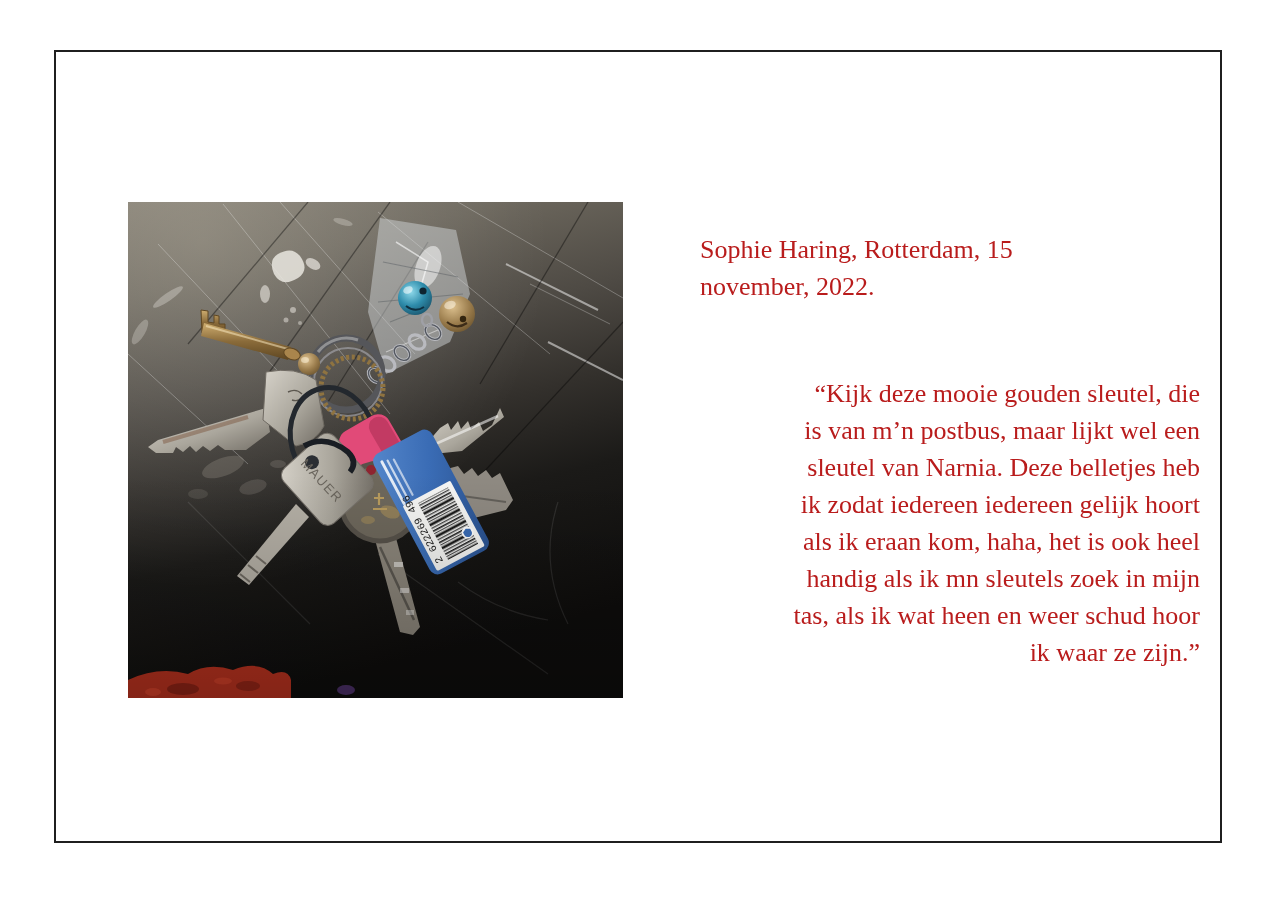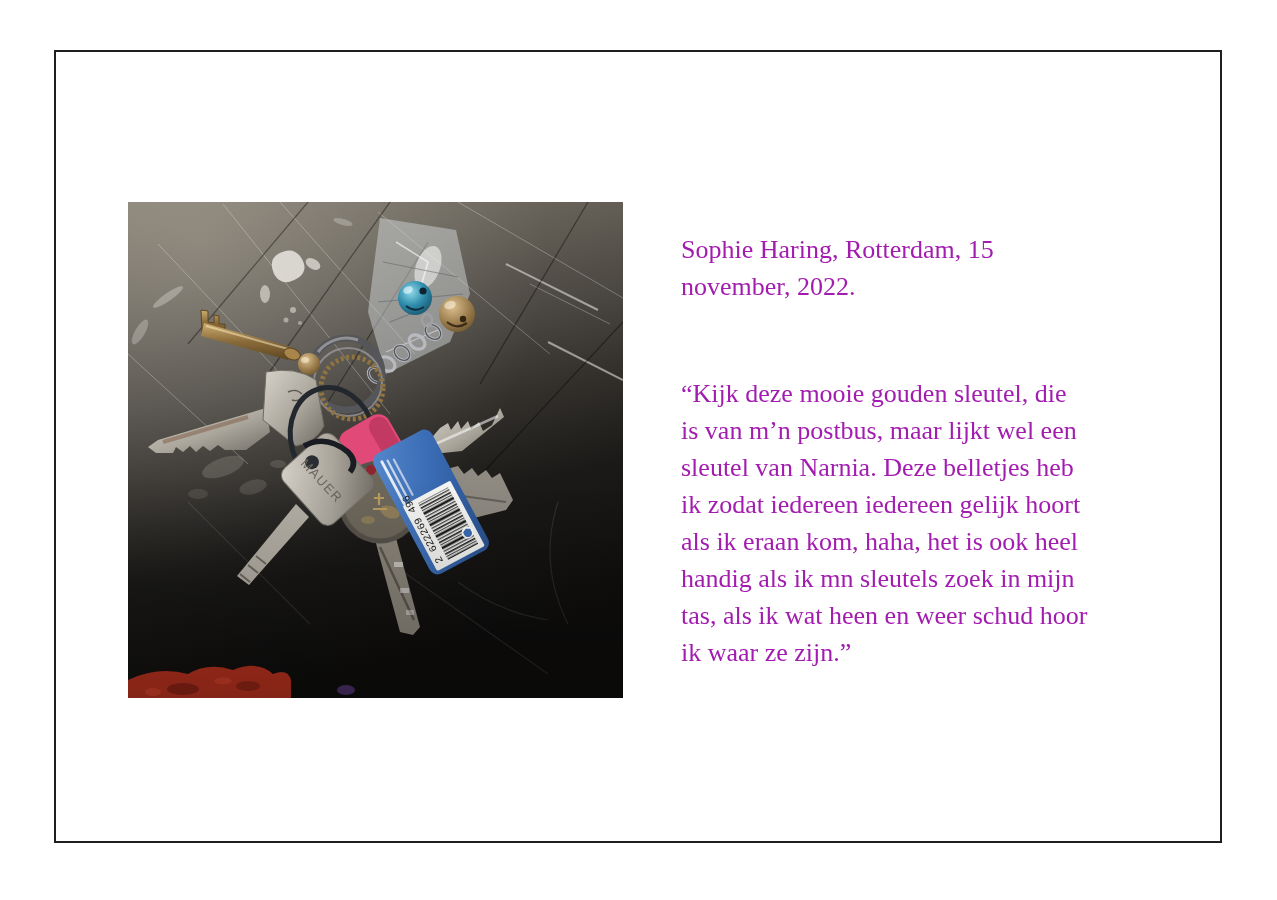--- a/index.html
+++ b/index.html
@@ -1,22 +1,22 @@
 <!DOCTYPE html>
 <html style="--tag-blue: #3a6cb5; --tag-pink: #e14a78; --bell-teal: #2e8cab; --bell-brass: #9a7c4c; --key-gold: #8a6b3a; --key-silver: #aaa69c; --paint-red: #b8321f; --surface-dark: #0e0d0c;"><head>
 <meta charset="utf-8">
 <style>
   html,body{margin:0;padding:0;background:#ffffff;}
   body{width:1277px;height:900px;position:relative;font-family:"Liberation Serif",serif;overflow:hidden;}
   .frame{position:absolute;left:54px;top:50px;width:1168px;height:793px;border:2px solid #1f1f1f;background:#ffffff;box-sizing:border-box;}
   .photo{position:absolute;left:128px;top:202px;width:495px;height:496px;}
   .photo svg{display:block;width:495px;height:496px;}
-  .caption{position:absolute;left:681px;top:194px;width:500px;color:#a21caf;font-size:26px;line-height:37px;white-space:pre-line;}
+  .caption{position:absolute;left:700px;top:194px;width:500px;color:#b91c1c;font-size:26px;line-height:37px;white-space:pre-line;}
   .attribution{margin:0 0 33px 0;}
-  .quote{margin:0;}
+  .quote{margin:0;text-align:right;}
 </style>
 </head>
 <body>
 
 <div class="frame"></div>
 
 <div class="photo">
 <svg viewBox="0 0 495 496" xmlns="http://www.w3.org/2000/svg">
   <defs>
     <linearGradient id="bgGrad" x1="0" y1="0" x2="0.25" y2="1">

